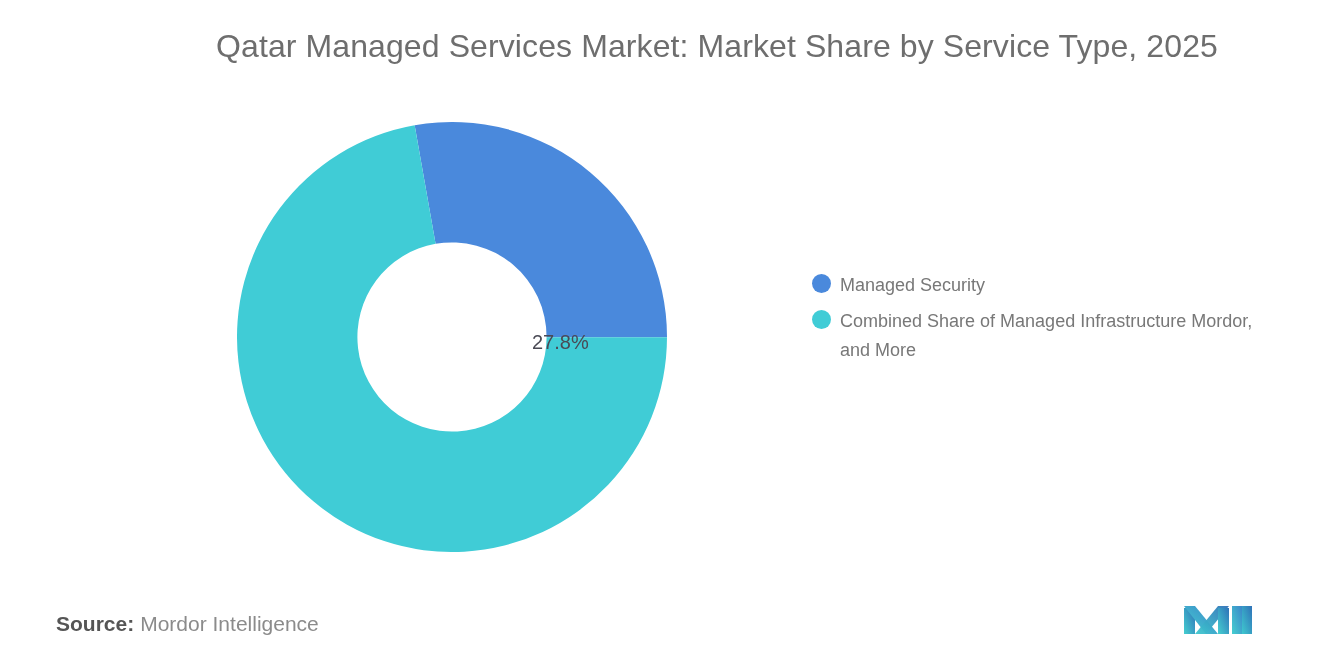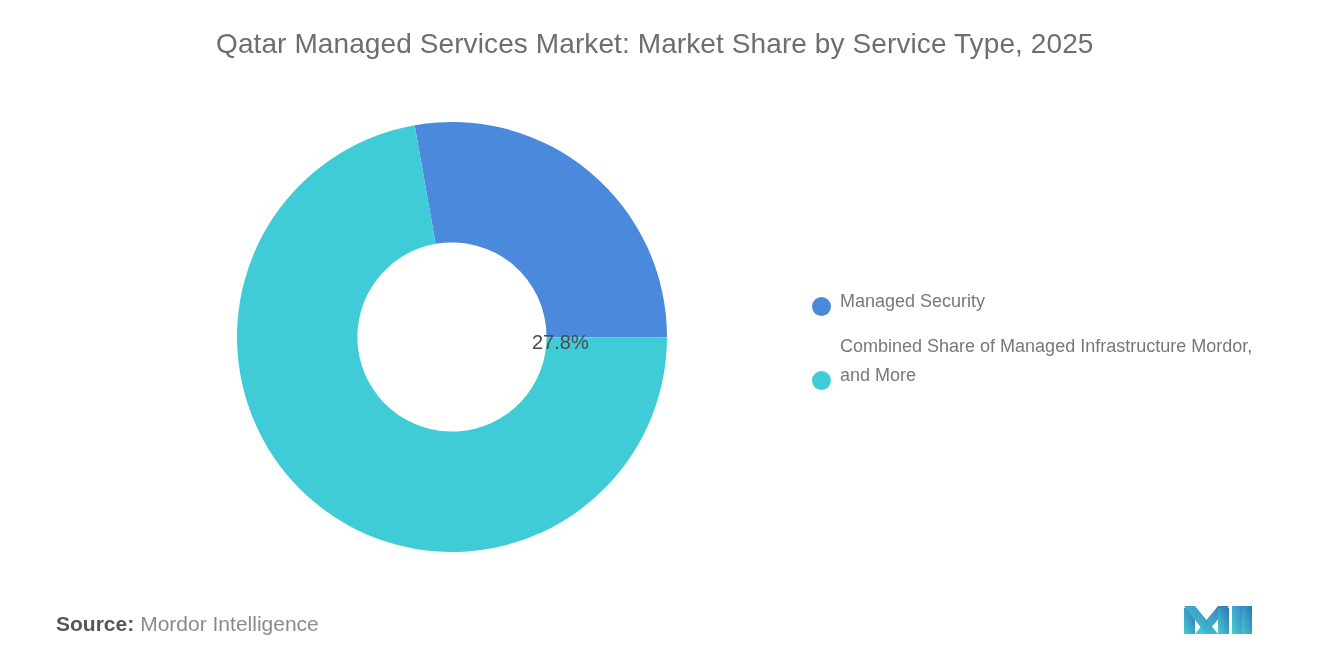--- a/index.html
+++ b/index.html
@@ -23,21 +23,21 @@
     height: 665px;
     background: #ffffff;
   }
 
   
   .chart-title {
     position: absolute;
     left: 216px;
     top: 28px;
     width: 1000px;
-    font-size: 28px;
+    font-size: 32px;
     font-weight: 400;
     color: #6e6e6e;
     letter-spacing: 0.1px;
     white-space: nowrap;
     font-family: "Liberation Sans", sans-serif;
   }
 
   
   .donut-wrap {
     position: absolute;
@@ -63,23 +63,22 @@
 
   
   .legend {
     position: absolute;
     left: 812px;
     top: 271px;
     width: 480px;
   }
   .legend-item {
     display: flex;
-    align-items: flex-end;
+    align-items: flex-start;
     margin-bottom: 7px;
-    margin-top: 16px;
   }
   .legend-marker {
     flex: 0 0 auto;
     width: 19px;
     height: 19px;
     border-radius: 50%;
     margin-top: 3px;
     margin-right: 9px;
   }
   .legend-label {

